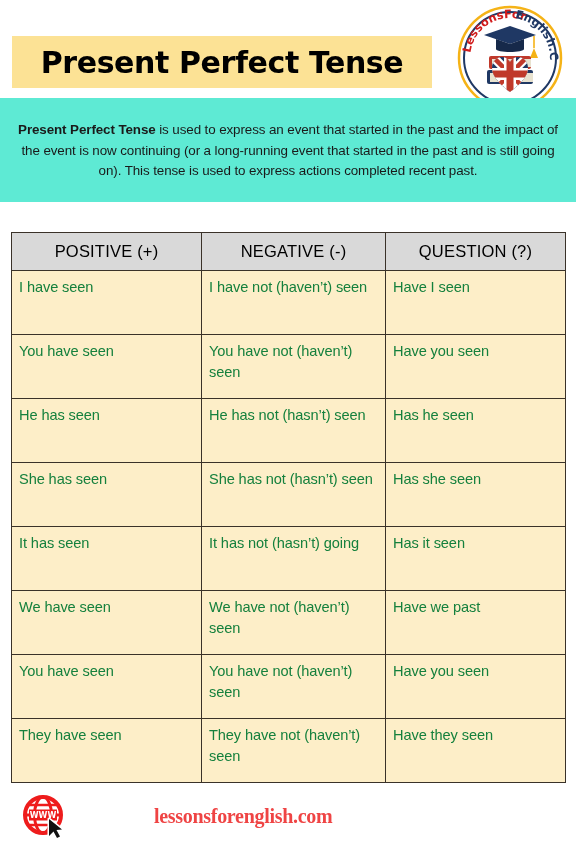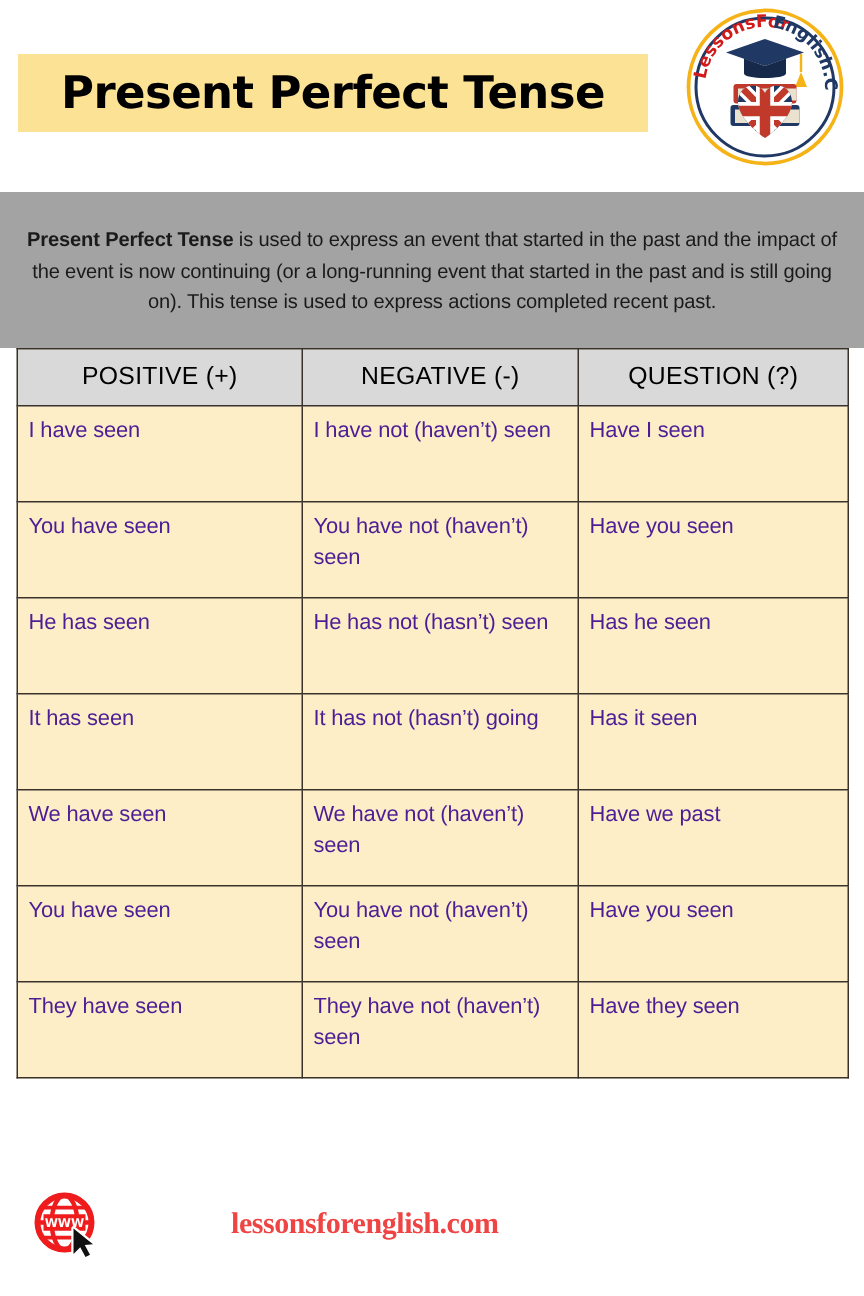--- a/index.html
+++ b/index.html
@@ -52,24 +52,24 @@
     top: 4px;
     width: 108px;
     height: 108px;
   }
   .logo svg { display: block; }
 
   
   .desc-box {
     position: absolute;
     left: 0;
-    top: 128px;
+    top: 98px;
     width: 576px;
     height: 104px;
-    background: #a3a3a3;
+    background: #5eead4;
     box-sizing: border-box;
     padding: 10px 14px 8px 14px;
     display: flex;
     align-items: center;
     justify-content: center;
   }
   .desc-text {
     font-size: 13.4px;
     line-height: 20.5px;
     color: #1a1a1a;
@@ -109,21 +109,21 @@
     font-weight: normal;
     color: #000000;
     letter-spacing: 0.2px;
   }
   table.tense-table tbody td {
     background: #fdeec8;
     height: 64px;
     padding: 6px 7px 4px 7px;
     font-size: 14.6px;
     line-height: 21px;
-    color: #4c1d95;
+    color: #15803d;
     letter-spacing: -0.1px;
   }
 
   
   .footer {
     position: absolute;
     left: 0;
     top: 784px;
     width: 576px;
     height: 64px;
@@ -226,20 +226,25 @@
         </tr>
         <tr>
           <td>You have seen</td>
           <td>You have not (haven’t) seen</td>
           <td>Have you seen</td>
         </tr>
         <tr>
           <td>He has seen</td>
           <td>He has not (hasn’t) seen</td>
           <td>Has he seen</td>
+        </tr>
+        <tr>
+          <td>She has seen</td>
+          <td>She has not (hasn’t) seen</td>
+          <td>Has she seen</td>
         </tr>
         <tr>
           <td>It has seen</td>
           <td>It has not (hasn’t) going</td>
           <td>Has it seen</td>
         </tr>
         <tr>
           <td>We have seen</td>
           <td>We have not (haven’t) seen</td>
           <td>Have we past</td>

